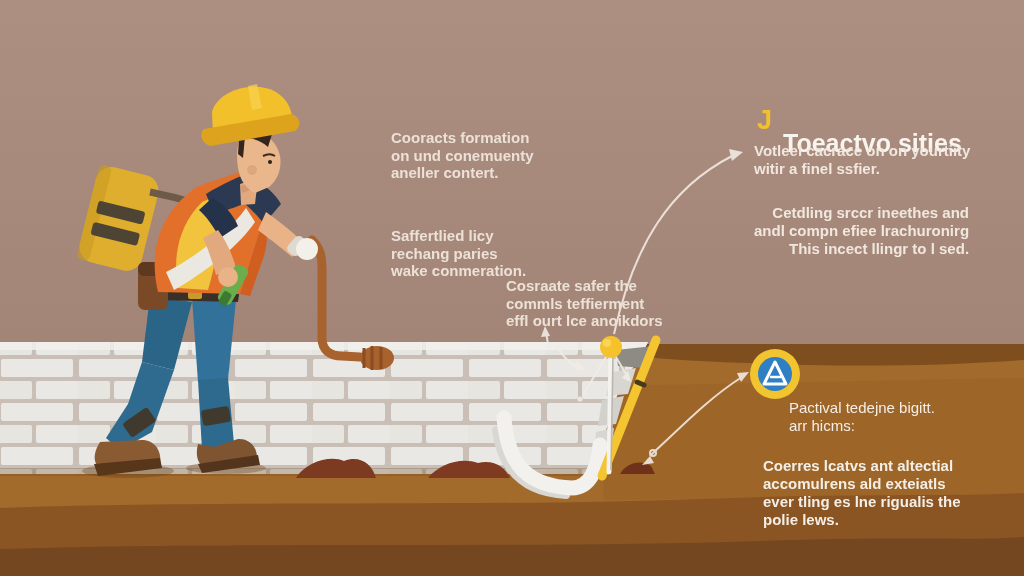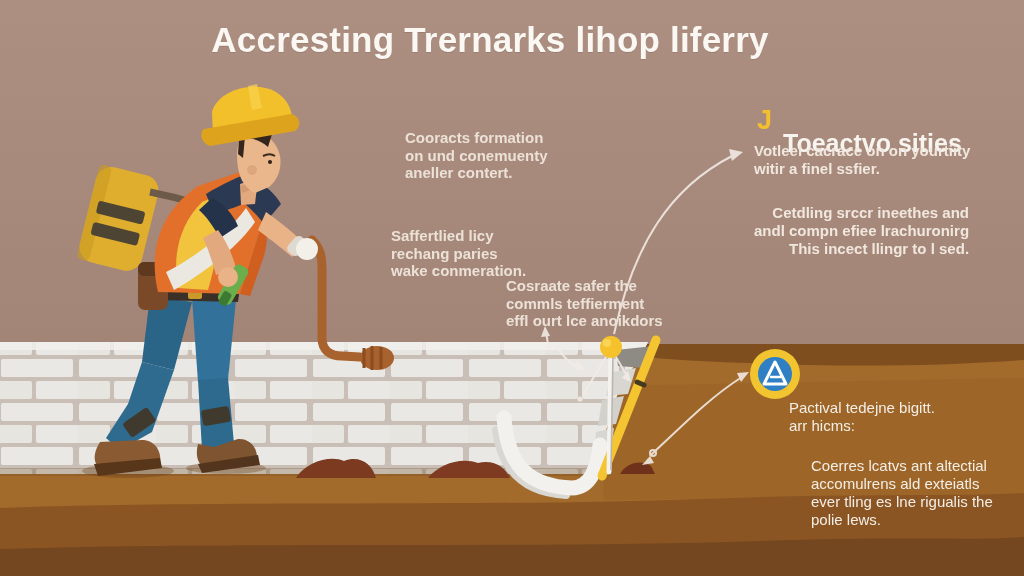--- a/index.html
+++ b/index.html
@@ -11,31 +11,31 @@
   .scene{position:absolute;inset:0;}
   .txt{position:absolute;z-index:2;white-space:pre-line;}
   .title{
     top:20px;left:0;width:980px;text-align:center;
     font-size:35px;font-weight:700;letter-spacing:.2px;color:#fbf8f3;
     text-shadow:0 1px 0 rgba(130,100,88,.35);
   }
   .callout{
     color:#ece1d7;font-size:15px;font-weight:600;line-height:1.18;
   }
-  .callout-1{left:405px;top:129px;}
+  .callout-1{left:391px;top:129px;}
   .callout-2{left:391px;top:227px;}
   .callout-3{left:506px;top:277px;}
   .step-row{left:757px;top:107px;display:flex;align-items:flex-start;gap:11px;}
   .step-num{color:#f3c12e;font-size:27px;font-weight:700;line-height:1;}
   .step-head{color:#f8f4ef;font-size:25px;font-weight:700;line-height:1.2;padding-top:3px;margin-top:18px;}
   .para{color:#f0e7de;font-size:15px;font-weight:600;line-height:1.2;}
   .para-1{left:754px;top:142px;}
   .para-2{left:754px;top:204px;text-align:right;}
   .para-3{left:789px;top:399px;font-weight:400;color:#f4eee6;}
-  .para-4{left:763px;top:457px;font-weight:400;color:#f4eee6;margin-left:48px;}
+  .para-4{left:763px;top:457px;font-weight:700;color:#f4eee6;}
 </style>
 </head>
 <body>
 
 <div class="stage">
 
   <svg class="scene" width="1024" height="576" viewBox="0 0 1024 576" aria-hidden="true">
     <defs>
       <linearGradient id="sky" x1="0" y1="0" x2="0" y2="1">
         <stop offset="0" stop-color="#ad8f82"></stop>
@@ -187,21 +187,20 @@
     </g>
 
     <g>
       <circle cx="775" cy="374" r="25" fill="#f2c42f"></circle>
       <circle cx="775" cy="374" r="17" fill="#2e7fc4"></circle>
       <path d="M775,362 L786,384 L764,384 Z" fill="none" stroke="#ffffff" stroke-width="3" stroke-linejoin="round"></path>
       <path d="M770,377 L781,377" stroke="#ffffff" stroke-width="2.5"></path>
     </g>
   </svg>
 
-  <div class="txt title">Accresting Trernarks lihop liferry</div>
 
   <div class="txt callout callout-1">Cooracts formation
 on und conemuenty
 aneller contert.</div>
   <div class="txt callout callout-2">Saffertlied licy
 rechang paries
 wake conmeration.</div>
   <div class="txt callout callout-3">Cosraate safer the
 commls teffierment
 effl ourt lce anoikdors</div>

